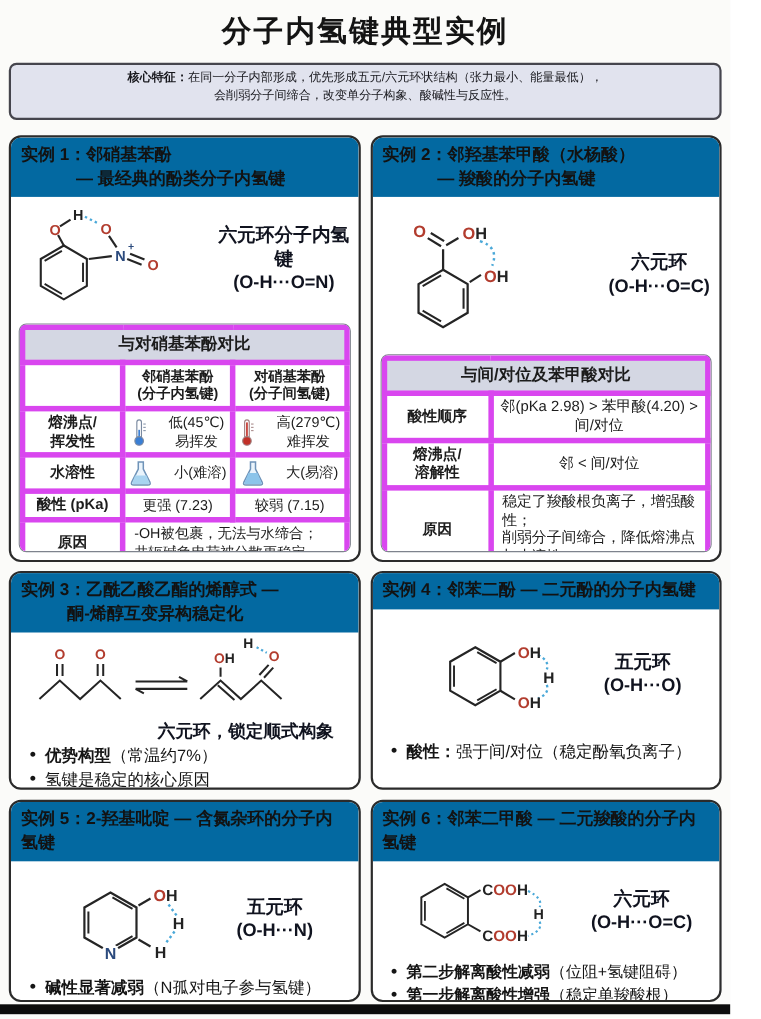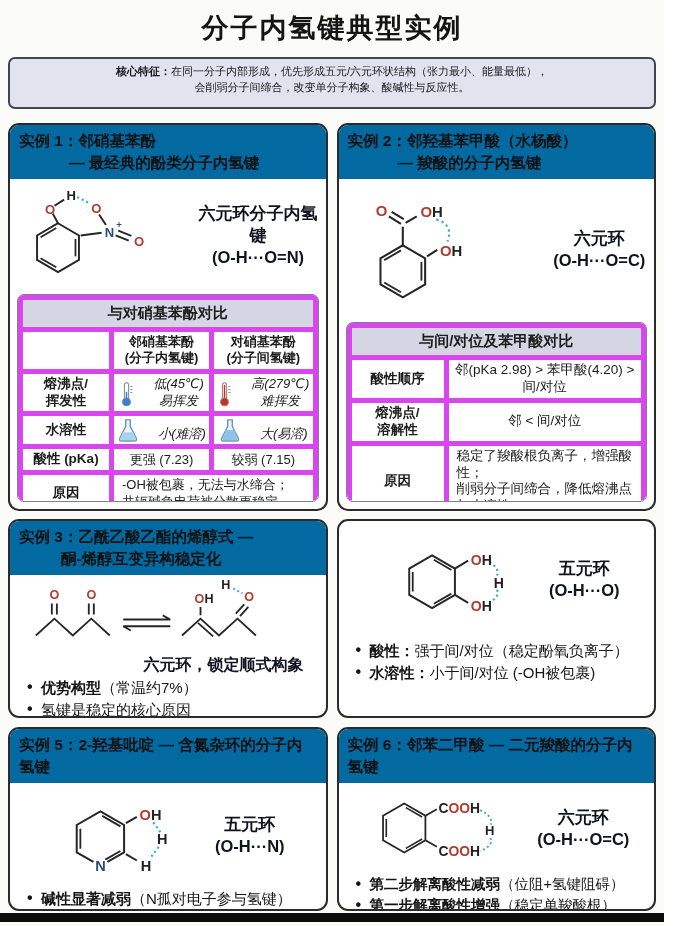--- a/index.html
+++ b/index.html
@@ -23,21 +23,21 @@
   .hd3 .ind{padding-left:42px;}
   .molrow{display:flex;align-items:center;justify-content:center;gap:6px;flex:0 0 auto;}
   .cap{font-weight:bold;font-size:17px;line-height:1.3;color:#10131f;text-align:center;}
   .cap .c2{font-size:16.5px;}
   .tblwrap{margin:3px 7px 7px;border:1.5px solid #7e838d;border-radius:7px;overflow:hidden;flex:1 1 auto;}
   table{width:100%;height:100%;border-collapse:collapse;font-size:13px;color:#1c1c1c;}
   td{border:5px solid #d946ef;padding:2px 3px;text-align:center;vertical-align:middle;background:#fff;line-height:1.25;}
   td.ttl{background:#d4d7e3;font-weight:bold;font-size:15px;padding:4px 2px;}
   td.lbl{font-weight:bold;font-size:13.5px;width:80px;}
   td.colhd{font-weight:bold;font-size:13px;}
-  .cellflex{display:flex;align-items:flex-end;justify-content:center;gap:19px;font-style:italic;}
+  .cellflex{display:flex;align-items:center;justify-content:center;gap:19px;}
   .bullets{padding:0 12px 2px 16px;font-size:15px;color:#151515;}
   .bl{position:relative;padding-left:15px;margin:2px 0;line-height:1.3;}
   .bl::before{content:"•";position:absolute;left:1px;top:-1px;font-weight:bold;font-size:16px;}
   .bb{font-weight:bold;}
   .cap3{font-weight:bold;font-size:16px;color:#10131f;text-align:right;padding-right:22px;margin-top:-4px;}
   .botbar{position:absolute;left:0;right:0;top:913px;height:9px;background:#0c0c0c;}
   svg text{font-family:"Liberation Sans","DejaVu Sans",sans-serif;}
 </style>
 </head>
 <body>
@@ -260,20 +260,21 @@
         </svg>
       </div>
       <div class="cap3">六元环，锁定顺式构象</div>
       <div class="bullets">
         <div class="bl"><span class="bb">优势构型</span><span>（常温约7%）</span></div>
         <div class="bl"><span>氢键是稳定的核心原因</span></div>
       </div>
     </section>
 
     <section class="box">
+      <div class="hd">实例 4：邻苯二酚 — 二元酚的分子内氢键</div>
       <div class="molrow" style="height:118px">
         <svg width="170" height="116" viewBox="0 0 155 132">
           <g stroke="#252525" stroke-width="2.2" fill="none">
             <path d="M48,38 L74,53 L74,83 L48,98 L22,83 L22,53 Z"></path>
             <path d="M50,43 L70,54.5" stroke-width="2"></path>
             <path d="M50,93 L70,81.5" stroke-width="2"></path>
             <path d="M26,57 L26,79" stroke-width="2"></path>
             <path d="M74,53 L89,44"></path>
             <path d="M74,83 L89,92"></path>
           </g>
@@ -283,21 +284,20 @@
           <text x="92" y="101" font-size="16" font-weight="bold"><tspan fill="#b23c2e">O</tspan><tspan fill="#222">H</tspan></text>
           <text x="124" y="75" font-size="16" font-weight="bold" fill="#222" text-anchor="middle">H</text>
         </svg>
         <div class="cap">
           <div>五元环</div>
           <div class="c2">(O-H···O)</div>
         </div>
       </div>
       <div class="bullets">
         <div class="bl"><span class="bb">酸性：</span><span>强于间/对位（稳定酚氧负离子）</span></div>
-        <div class="bl"><span class="bb">水溶性：</span><span>小于间/对位 (-OH被包裹)</span></div>
       </div>
     </section>
   </div>
 
   <div class="row row3">
 
     <section class="box">
       <div class="hd">实例 5：2-羟基吡啶 — 含氮杂环的分子内氢键</div>
       <div class="molrow" style="height:104px">
         <svg width="158" height="102" viewBox="0 0 165 112">

